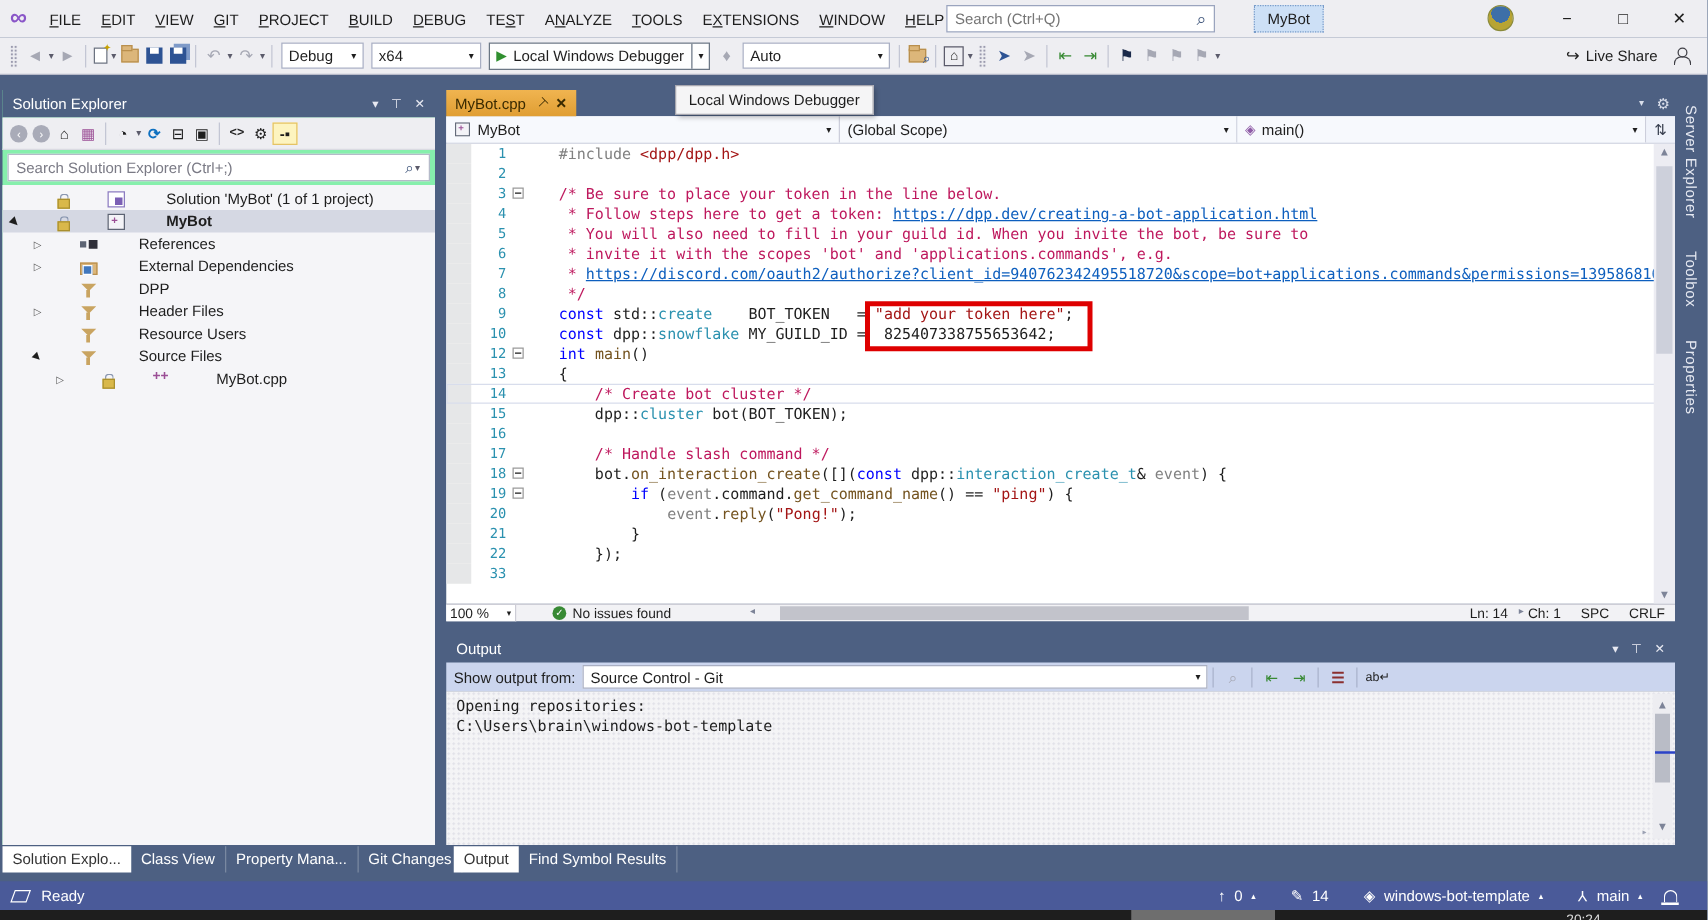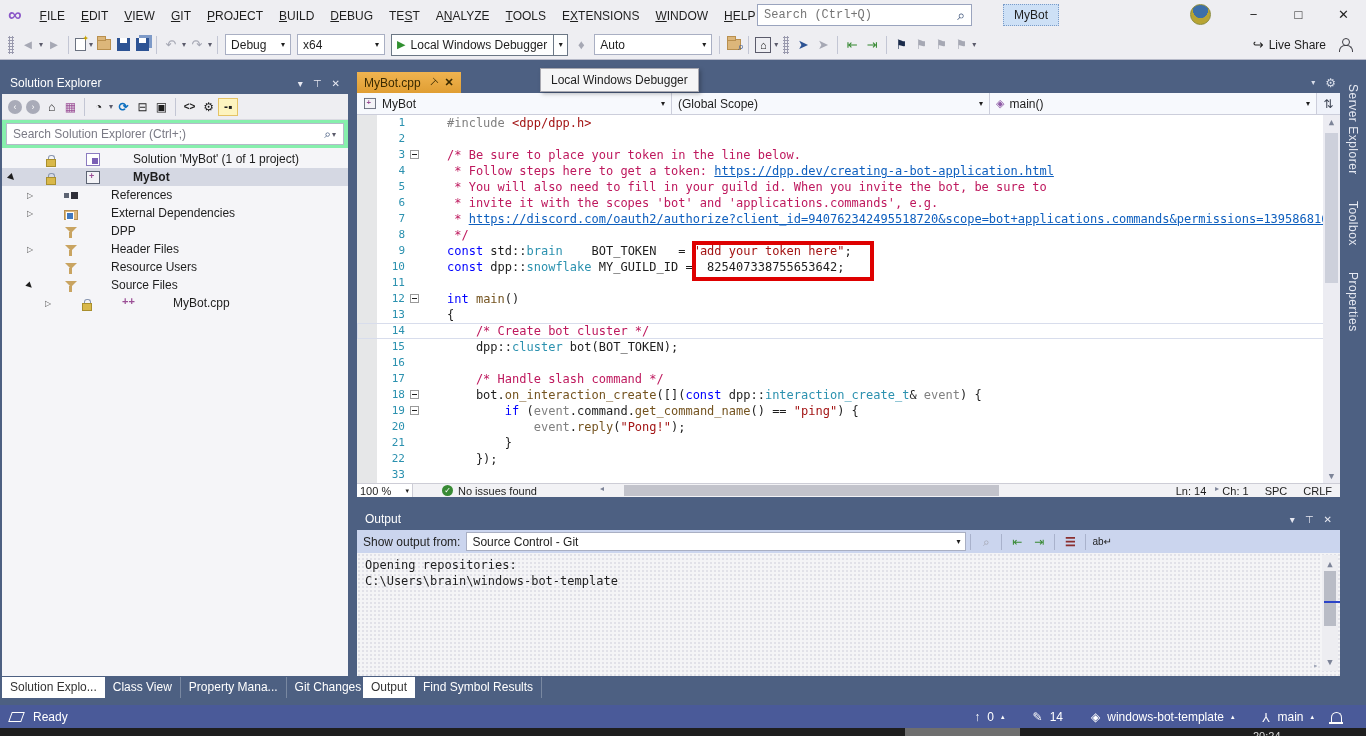--- a/index.html
+++ b/index.html
@@ -7,21 +7,21 @@
   body { font-family:"Liberation Sans", sans-serif; font-size:12px; color:#1E1E1E; }
   #app { position:relative; width:1366px; height:736px; background:#4D6082; overflow:hidden; }
 
   
   #titlebar { position:absolute; left:0; top:0; width:1366px; height:30px; background:#EEEEF2; display:flex; align-items:center; }
   #vs-logo { font-size:19px; font-weight:bold; color:#8A56C8; margin:0 10px 0 8px; line-height:30px; }
   #menubar { display:flex; align-items:center; height:30px; }
   .menu-item { padding:1px 8px; height:30px; line-height:30px; cursor:default; }
   .menu-item u { text-decoration:underline; }
   #search-box { position:absolute; left:757px; top:4px; width:215px; height:22px; background:#FFF; border:1px solid #9AA4BE; display:flex; align-items:center; padding:0 6px; }
-  #search-box input { border:none; outline:none; flex:1; font-size:12px; color:#777; font-family:Liberation Mono, monospace; background:transparent; }
+  #search-box input { border:none; outline:none; flex:1; font-size:12px; color:#777; font-family:Liberation Sans, sans-serif; background:transparent; }
   #search-box .mag { color:#43597E; font-size:14px; }
   #title-chip { position:absolute; left:1003px; top:4px; height:22px; padding:0 10px; line-height:20px; background:#CDE0F6; border:1px dotted #7A9CC9; color:#1E1E1E; }
   #avatar { position:absolute; left:1190px; top:4px; width:21px; height:21px; border-radius:50%; background:radial-gradient(circle at 50% 30%, #3D6FA8 0 45%, #B8A433 46% 100%); border:1px solid #8A8A3A; }
   #win-controls { position:absolute; right:0; top:0; display:flex; }
   .win-btn { width:45px; height:30px; text-align:center; line-height:30px; font-size:13px; color:#1E1E1E; }
 
   
   #toolbar { position:absolute; left:0; top:30px; width:1366px; height:30px; background:#EEEEF2; border-bottom:1px solid #B7BAC9; display:flex; align-items:center; padding-left:4px; }
   .tb-grip { width:6px; height:18px; margin:0 4px; background-image:radial-gradient(#9A9AAE 1px, transparent 1.2px); background-size:3px 3px; }
   .tb-sep { width:1px; height:18px; background:#C3C6D4; margin:0 4px; }
@@ -427,33 +427,27 @@
           <div class="crow">
             <span class="strip"></span>
             <span class="num">8</span>
             <span class="om"></span>
             <pre><span class="sg-c"> */</span></pre>
           </div>
           <div class="crow">
             <span class="strip"></span>
             <span class="num">9</span>
             <span class="om"></span>
-            <pre><span class="sg-k">const</span><span class="sg-n"> std::</span><span class="sg-t">brain</span><span class="sg-n">    BOT_TOKEN   = </span><span class="sg-s">"add your token here"</span><span class="sg-n">;</span></pre>
+            <pre><span class="sg-k">const</span><span class="sg-n"> std::</span><span class="sg-t">create</span><span class="sg-n">    BOT_TOKEN   = </span><span class="sg-s">"add your token here"</span><span class="sg-n">;</span></pre>
           </div>
           <div class="crow">
             <span class="strip"></span>
             <span class="num">10</span>
             <span class="om"></span>
             <pre><span class="sg-k">const</span><span class="sg-n"> dpp::</span><span class="sg-t">snowflake</span><span class="sg-n"> MY_GUILD_ID =  825407338755653642;</span></pre>
-          </div>
-          <div class="crow">
-            <span class="strip"></span>
-            <span class="num">11</span>
-            <span class="om"></span>
-            <pre></pre>
           </div>
           <div class="crow">
             <span class="strip"></span>
             <span class="num">12</span>
             <span class="om">
               <span class="foldbox"></span>
             </span>
             <pre><span class="sg-k">int</span><span class="sg-n"> </span><span class="sg-f">main</span><span class="sg-n">()</span></pre>
           </div>
           <div class="crow">

